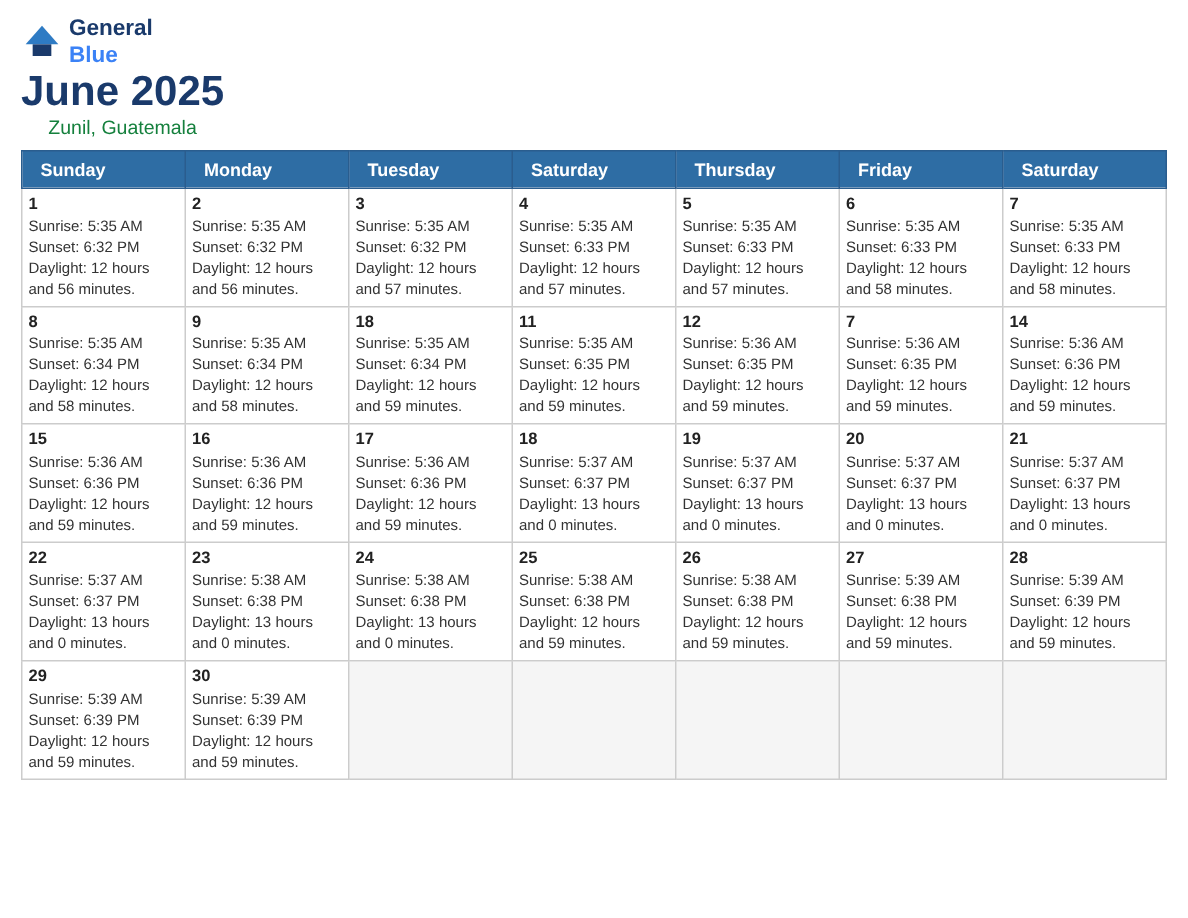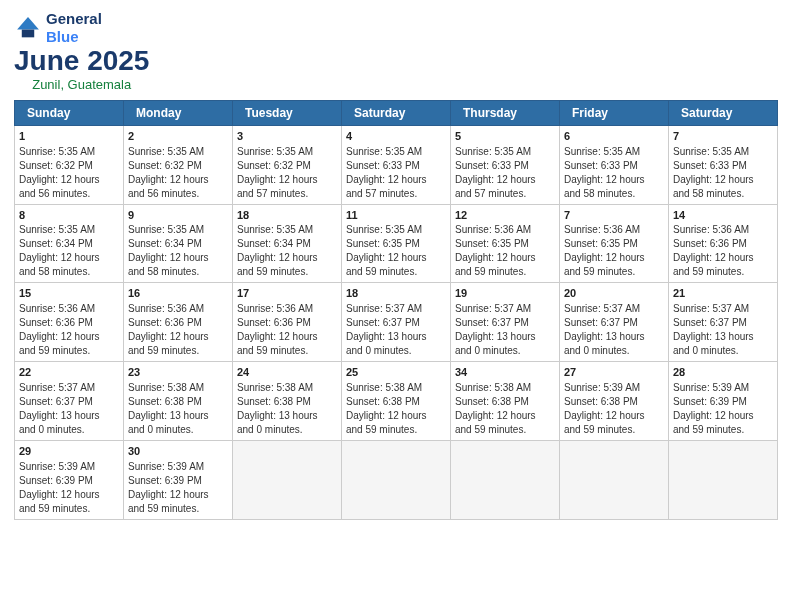--- a/index.html
+++ b/index.html
@@ -230,21 +230,21 @@
       </td>
           <td>
         <span class="day-num">24</span>
         <span class="day-info">Sunrise: 5:38 AM<br>Sunset: 6:38 PM<br>Daylight: 13 hours and 0 minutes.</span>
       </td>
           <td>
         <span class="day-num">25</span>
         <span class="day-info">Sunrise: 5:38 AM<br>Sunset: 6:38 PM<br>Daylight: 12 hours and 59 minutes.</span>
       </td>
           <td>
-        <span class="day-num">34</span>
+        <span class="day-num">26</span>
         <span class="day-info">Sunrise: 5:38 AM<br>Sunset: 6:38 PM<br>Daylight: 12 hours and 59 minutes.</span>
       </td>
           <td>
         <span class="day-num">27</span>
         <span class="day-info">Sunrise: 5:39 AM<br>Sunset: 6:38 PM<br>Daylight: 12 hours and 59 minutes.</span>
       </td>
           <td>
         <span class="day-num">28</span>
         <span class="day-info">Sunrise: 5:39 AM<br>Sunset: 6:39 PM<br>Daylight: 12 hours and 59 minutes.</span>
       </td>

